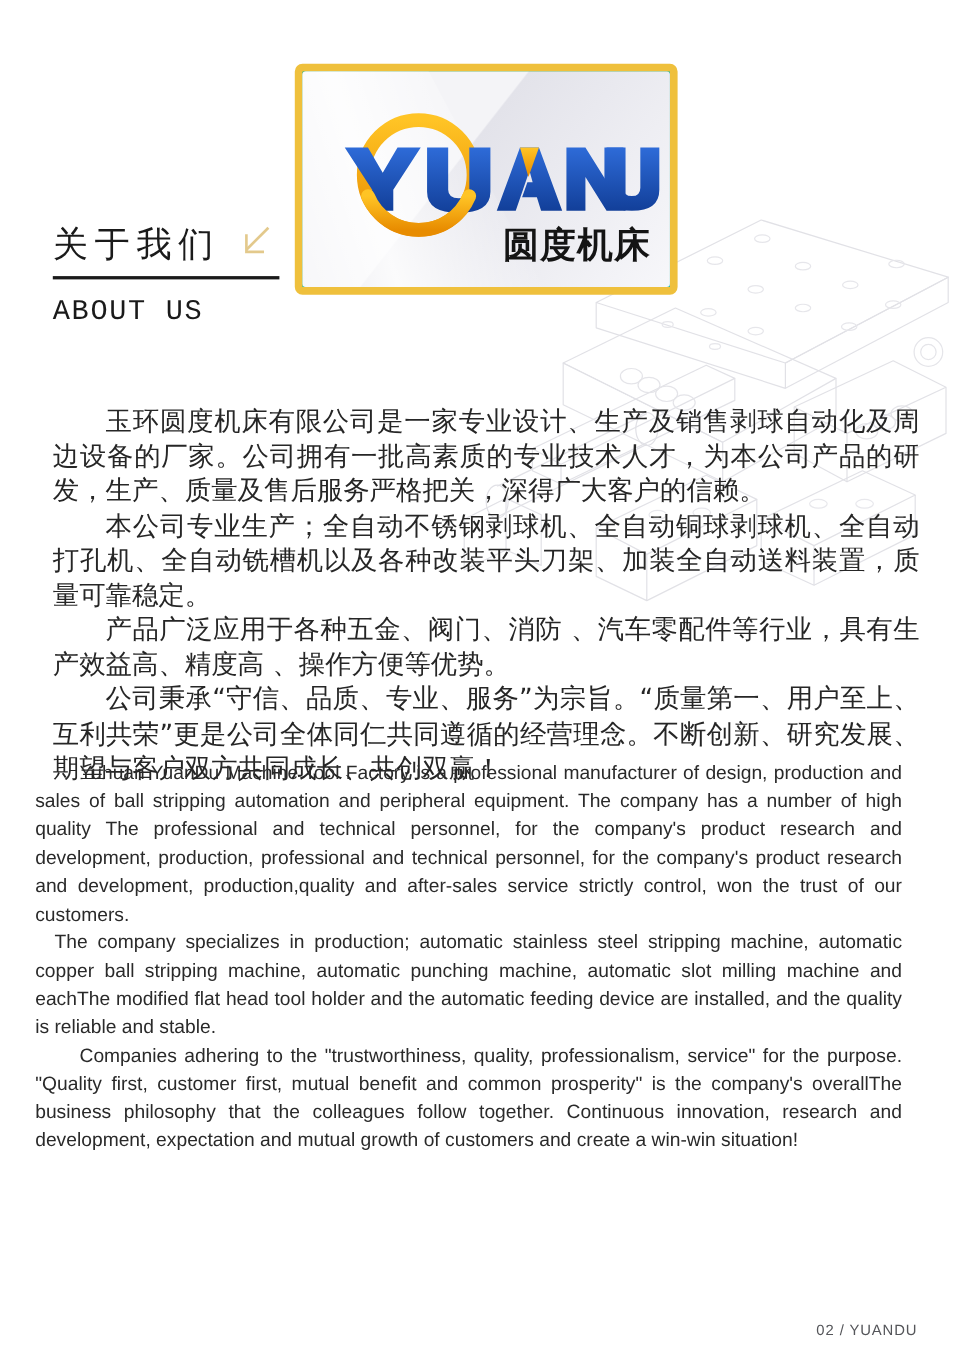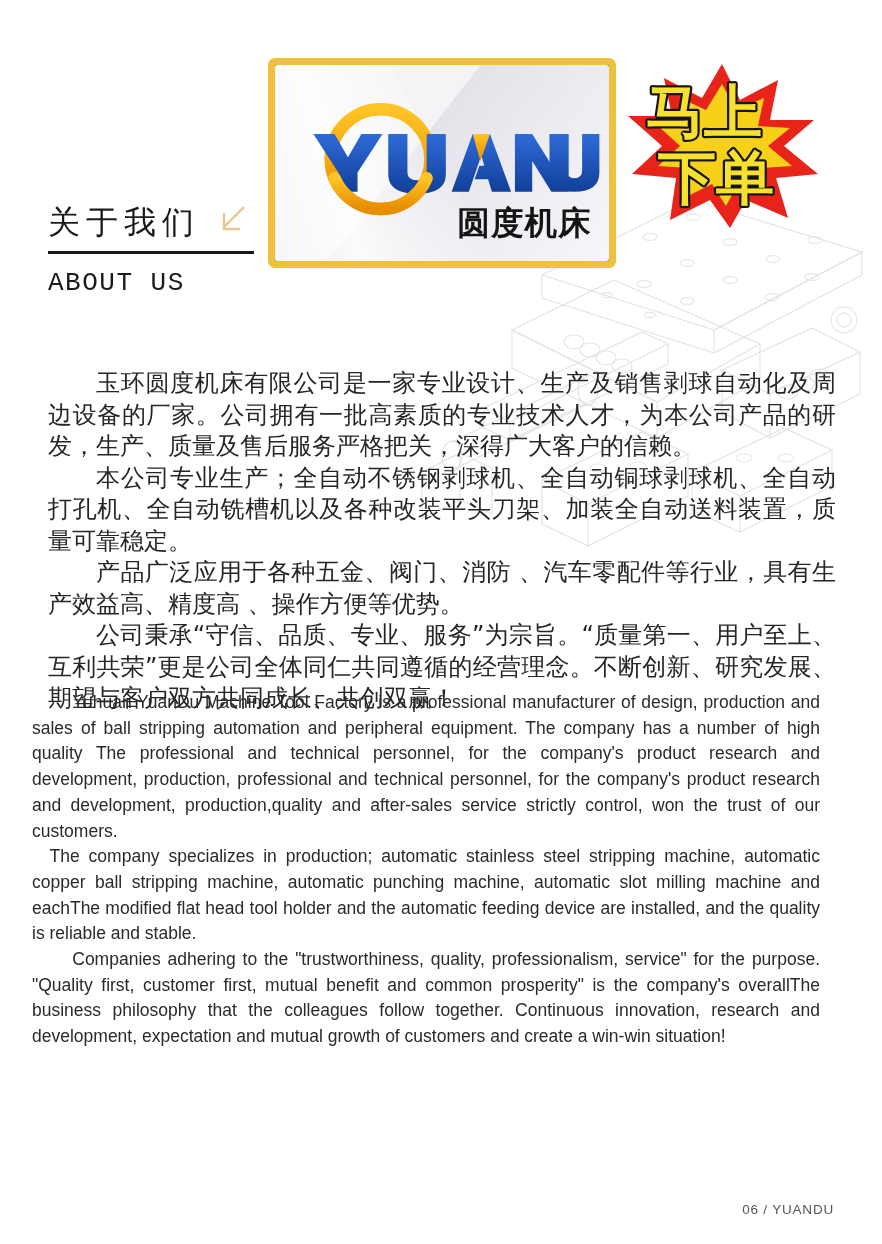--- a/index.html
+++ b/index.html
@@ -301,39 +301,29 @@
           <path d="M286 72 L304 72 L304 110 Q304 118 312 118 Q320 118 320 110 L320 72 L338 72 L338 112 Q338 132 312 132 Q286 132 286 112 Z"></path>
         </g>
 
         <path d="M62 118 A52 52 0 0 0 158 118" fill="none" stroke="url(#goldG)" stroke-width="13" stroke-linecap="round"></path>
 
         <text x="190" y="176" font-family="DejaVu Sans, sans-serif" font-size="34" font-weight="bold" fill="#141414" letter-spacing="1">圆度机床</text>
       </svg>
     </div>
   </div>
 
-  <div class="badge">
-    <svg viewBox="0 0 208 172" xmlns="http://www.w3.org/2000/svg">
-      <polygon points="104,6 122,42 160,22 152,62 196,62 166,88 200,116 158,120 170,160 128,142 112,170 92,142 52,162 58,120 14,116 44,88 10,58 54,58 46,20 84,40" fill="#E8241A"></polygon>
-      <polygon points="104,26 118,52 146,40 140,68 172,70 150,88 174,108 144,110 152,138 120,126 108,148 94,126 66,140 70,110 40,108 62,88 38,66 68,66 62,40 88,52" fill="#F7D018"></polygon>
-      <g font-family="DejaVu Sans, sans-serif" font-weight="bold" font-size="58" fill="#F7E02E" stroke="#151515" stroke-width="4.5" stroke-linejoin="round" paint-order="stroke">
-        <text x="28" y="74">马上</text>
-        <text x="40" y="140">下单</text>
-      </g>
-    </svg>
-  </div>
 
   <div class="body-cn">
     <p>玉环圆度机床有限公司是一家专业设计、生产及销售剥球自动化及周边设备的厂家。公司拥有一批高素质的专业技术人才，为本公司产品的研发，生产、质量及售后服务严格把关，深得广大客户的信赖。</p>
     <p>本公司专业生产；全自动不锈钢剥球机、全自动铜球剥球机、全自动打孔机、全自动铣槽机以及各种改装平头刀架、加装全自动送料装置，质量可靠稳定。</p>
     <p>产品广泛应用于各种五金、阀门、消防 、汽车零配件等行业，具有生产效益高、精度高 、操作方便等优势。</p>
     <p>公司秉承“守信、品质、专业、服务”为宗旨。“质量第一、用户至上、互利共荣”更是公司全体同仁共同遵循的经营理念。不断创新、研究发展、期望与客户双方共同成长、共创双赢！</p>
   </div>
 
   <div class="body-en">
     <p class="indent">Yuhuan YuanDu Machine Tool Factory is a professional manufacturer of design, production and sales of ball stripping automation and peripheral equipment. The company has a number of high quality The professional and technical personnel, for the company's product research and development, production, professional and technical personnel, for the company's product research and development, production,quality and after-sales service strictly control, won the trust of our customers.</p>
     <p class="indent-sm">The company specializes in production; automatic stainless steel stripping machine, automatic copper ball stripping machine, automatic punching machine, automatic slot milling machine and eachThe modified flat head tool holder and the automatic feeding device are installed, and the quality is reliable and stable.</p>
     <p class="indent">Companies adhering to the "trustworthiness, quality, professionalism, service" for the purpose. "Quality first, customer first, mutual benefit and common prosperity" is the company's overallThe business philosophy that the colleagues follow together. Continuous innovation, research and development, expectation and mutual growth of customers and create a win-win situation!</p>
   </div>
 
-  <div class="footer">06 / YUANDU</div>
+  <div class="footer">02 / YUANDU</div>
 
 </div>
 
 </body></html>

